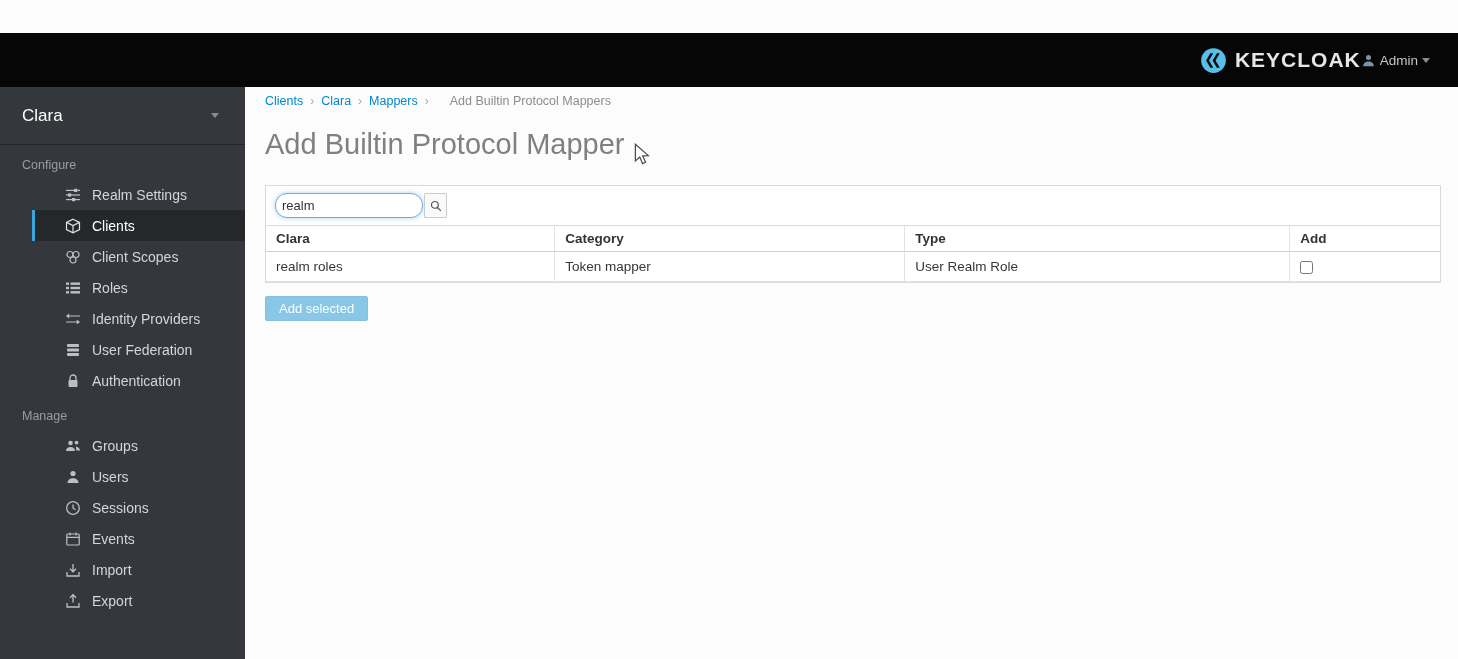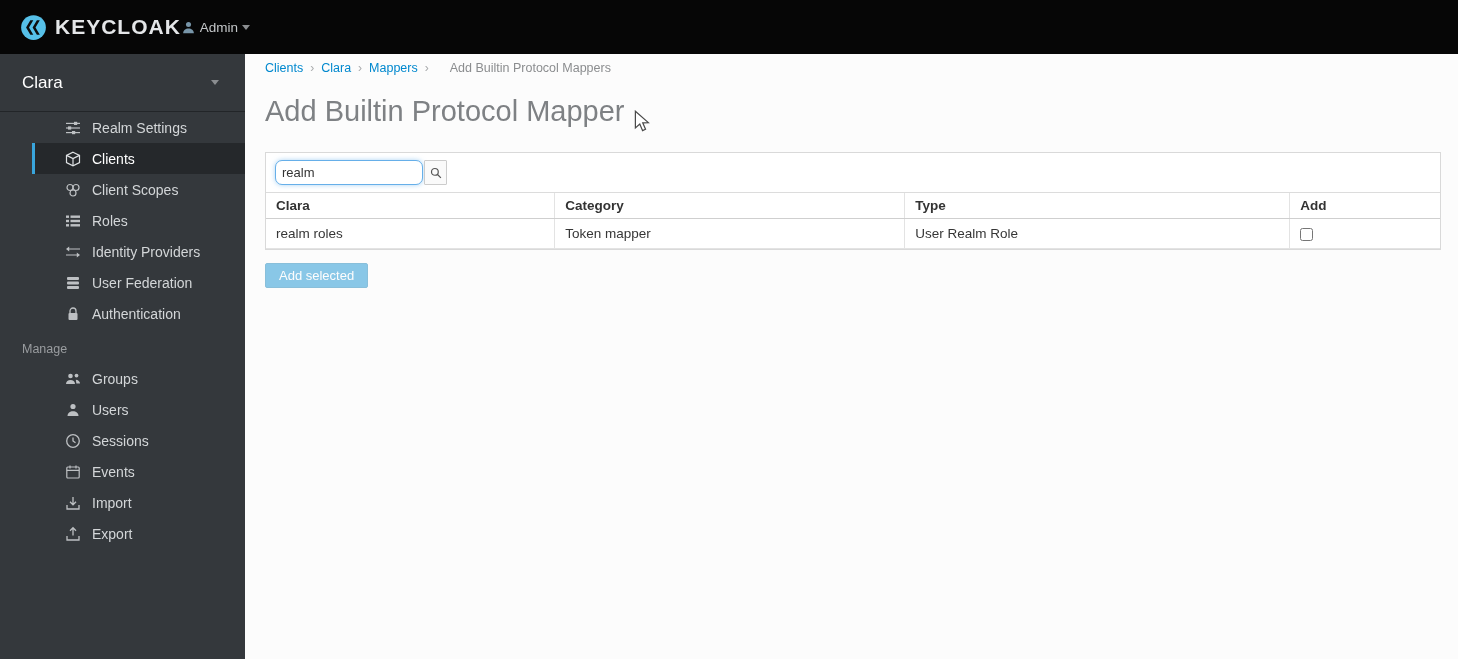--- a/index.html
+++ b/index.html
@@ -7,22 +7,23 @@
   html,body { margin:0; padding:0; }
   body {
     width:1458px; height:659px; overflow:hidden;
     font-family:"Liberation Sans", sans-serif;
     background:#fcfcfc; color:#363636;
   }
 
   
   .topbar {
     height:54px; background:#060606;
-    display:flex; align-items:center; justify-content:flex-start;
+    display:flex; align-items:center; justify-content:flex-end;
     padding:0 22px 0 20px;
+    margin-top:33px;
   }
   .brand { display:flex; align-items:center; gap:8px; cursor:pointer; }
   .brand-text {
     color:#e4e6e8; font-size:21px; font-weight:700; letter-spacing:1px;
   }
   .user-menu {
     display:flex; align-items:center; gap:4px; cursor:pointer;
     color:#c3c6c8; font-size:13.5px; padding-right:6px;
   }
   .caret {
@@ -71,21 +72,21 @@
   .page-title {
     font-size:29px; font-weight:300; color:#7e8184;
     margin:20px 0 24px 0; line-height:1.15;
   }
 
   .panel { background:#ffffff; border:1px solid #d9d9d9; }
   .search-row { display:flex; align-items:stretch; padding:7px 9px; }
   .search-input {
     width:148px; height:25px; padding:3px 6px; font-size:13px; color:#333;
     font-family:"Liberation Sans", sans-serif;
-    border:1px solid #66afe9; outline:none; border-radius:7px;
+    border:1px solid #66afe9; outline:none; border-radius:12px;
     box-shadow:0 0 5px rgba(102,175,233,.55);
   }
   .search-btn {
     width:23px; height:25px; margin-left:1px; padding:0;
     background:#fafafa; border:1px solid #cccccc; border-radius:1px;
     display:flex; align-items:center; justify-content:center; cursor:pointer;
   }
   .search-btn svg { width:12px; height:12px; }
 
   table.mappers { width:100%; border-collapse:collapse; font-size:13.5px; }
@@ -135,20 +136,21 @@
 
 <div class="layout">
 
   <aside class="sidebar">
 
     <div class="realm-selector">
       <span>Clara</span>
       <span class="caret"></span>
     </div>
 
+    <div class="nav-heading">Configure</div>
 
     <div class="nav-item">
       <span class="nav-icon">
         <svg viewBox="0 0 16 16">
             <g stroke="#bdc0c3" stroke-width="1.2">
               <line x1="1" y1="3.4" x2="15" y2="3.4"></line>
               <line x1="1" y1="8" x2="15" y2="8"></line>
               <line x1="1" y1="12.6" x2="15" y2="12.6"></line>
             </g>
             <g fill="#bdc0c3">

